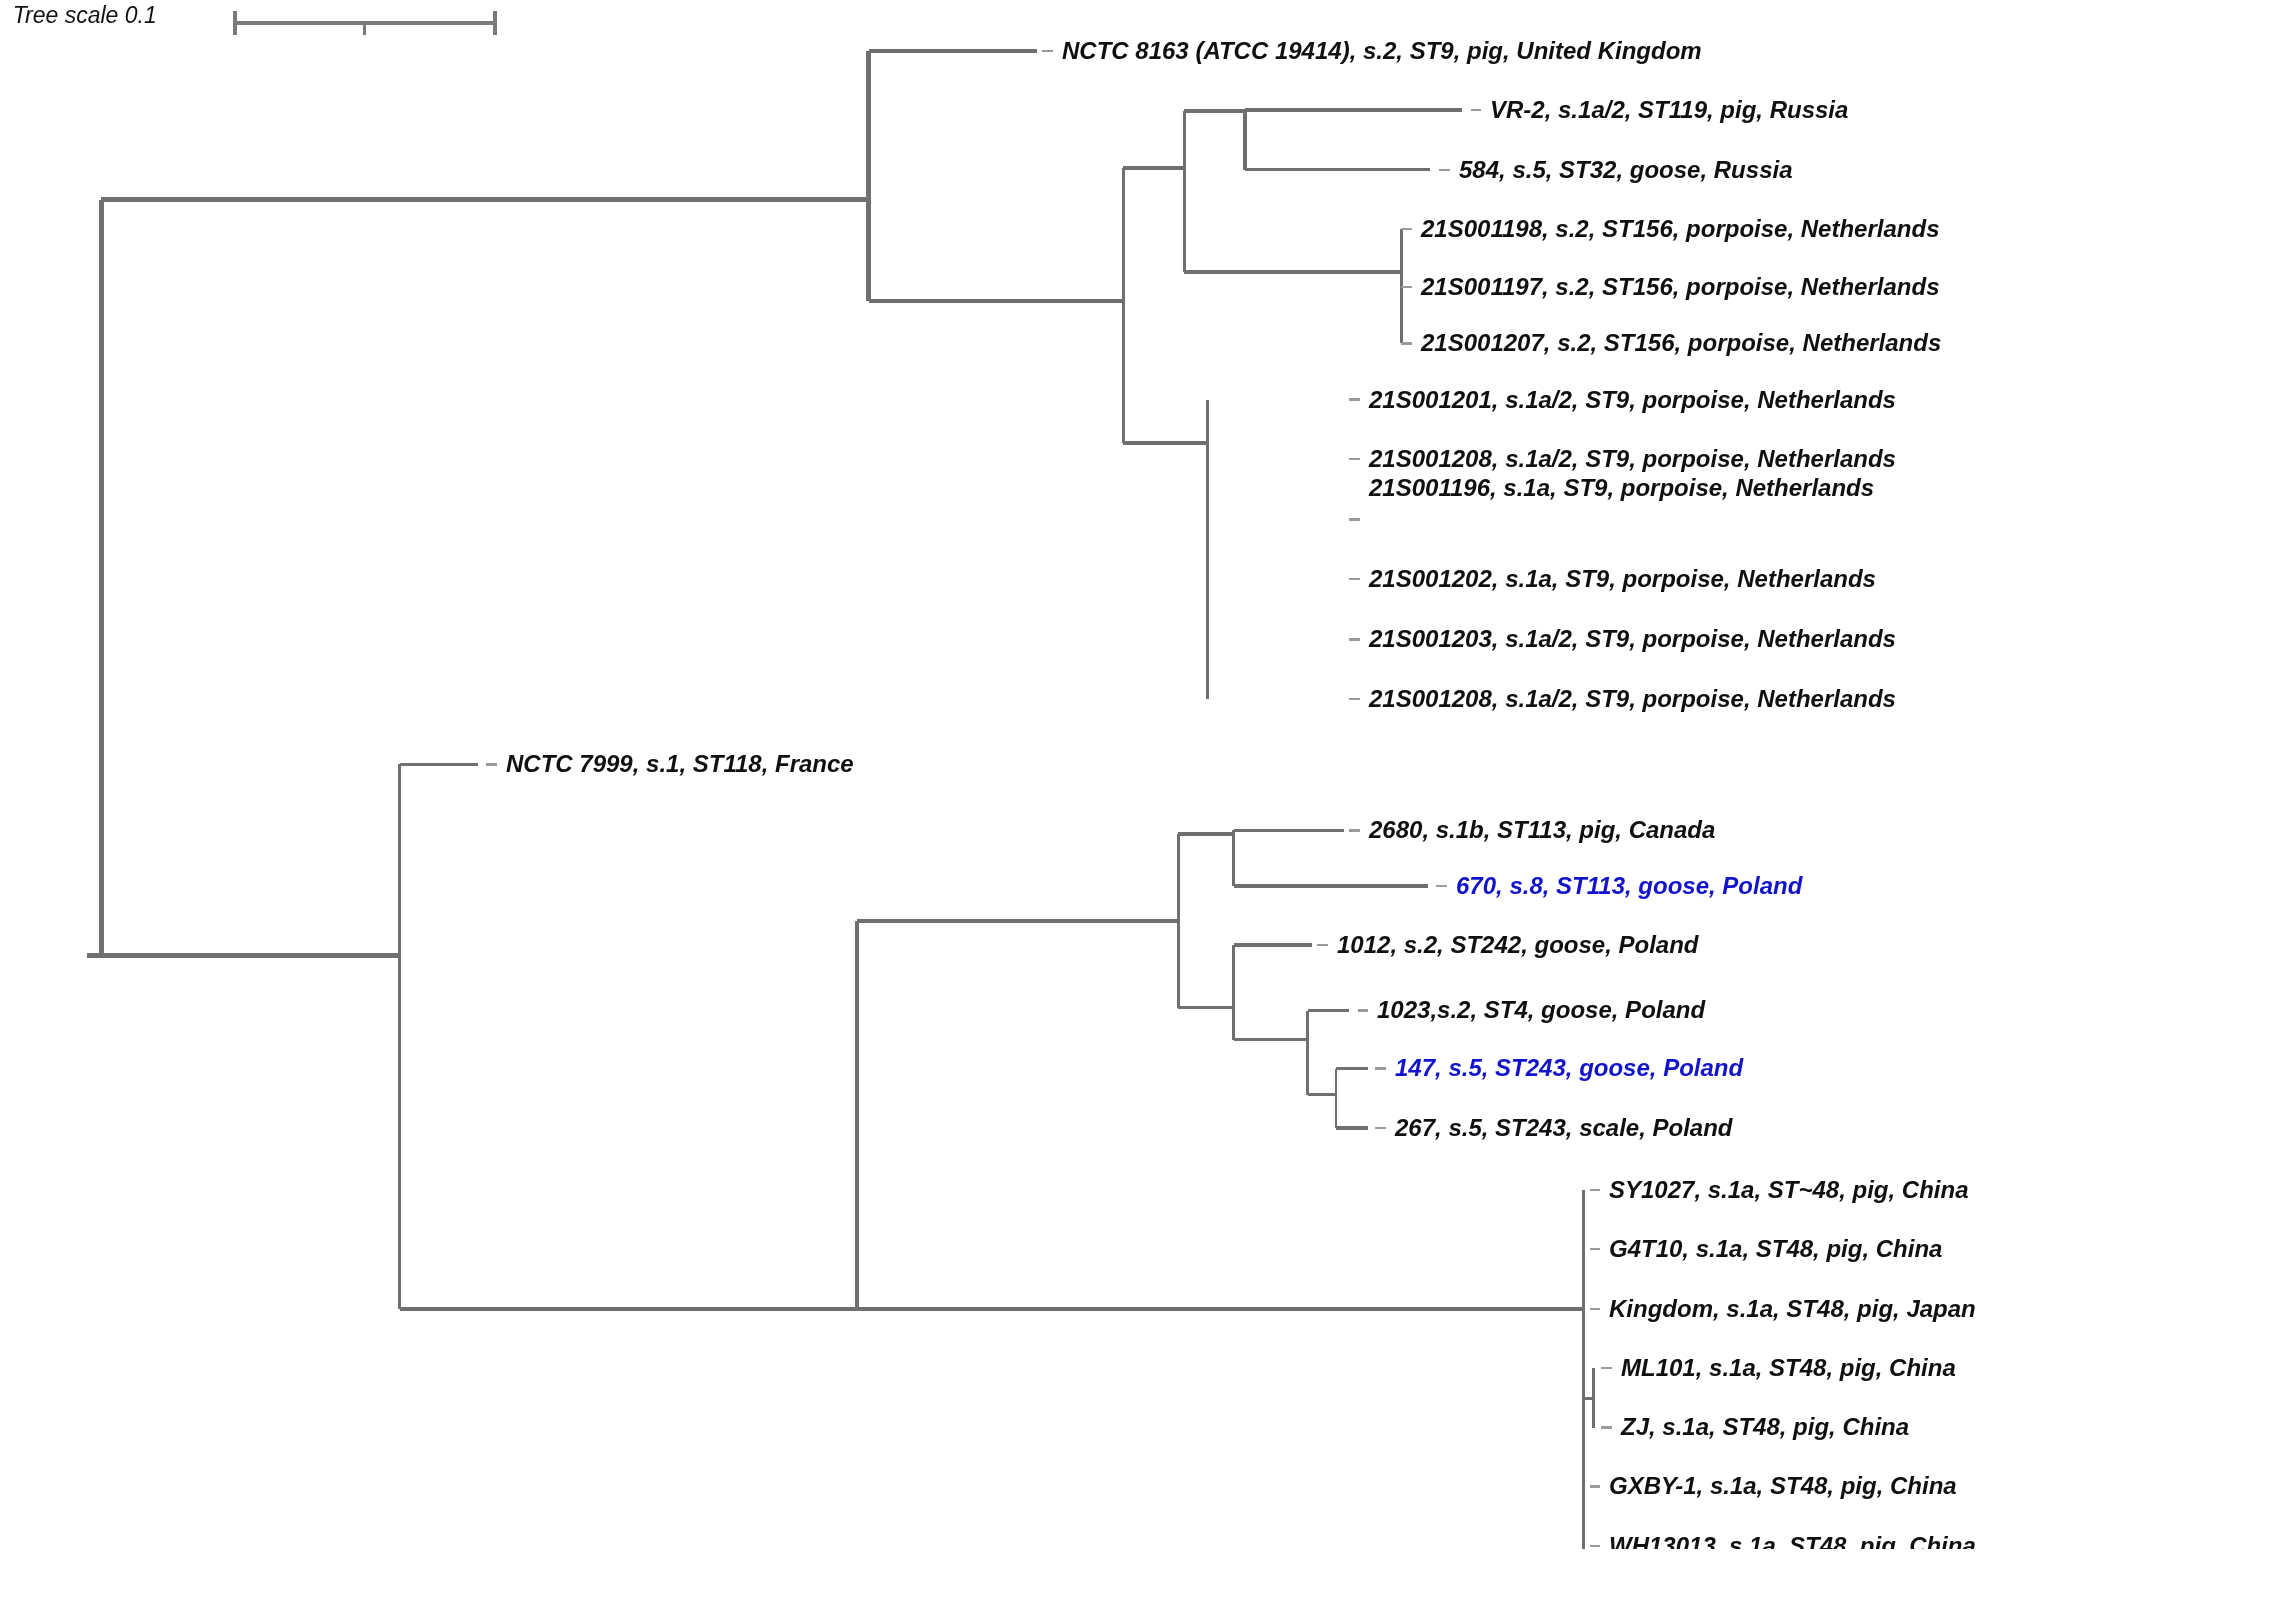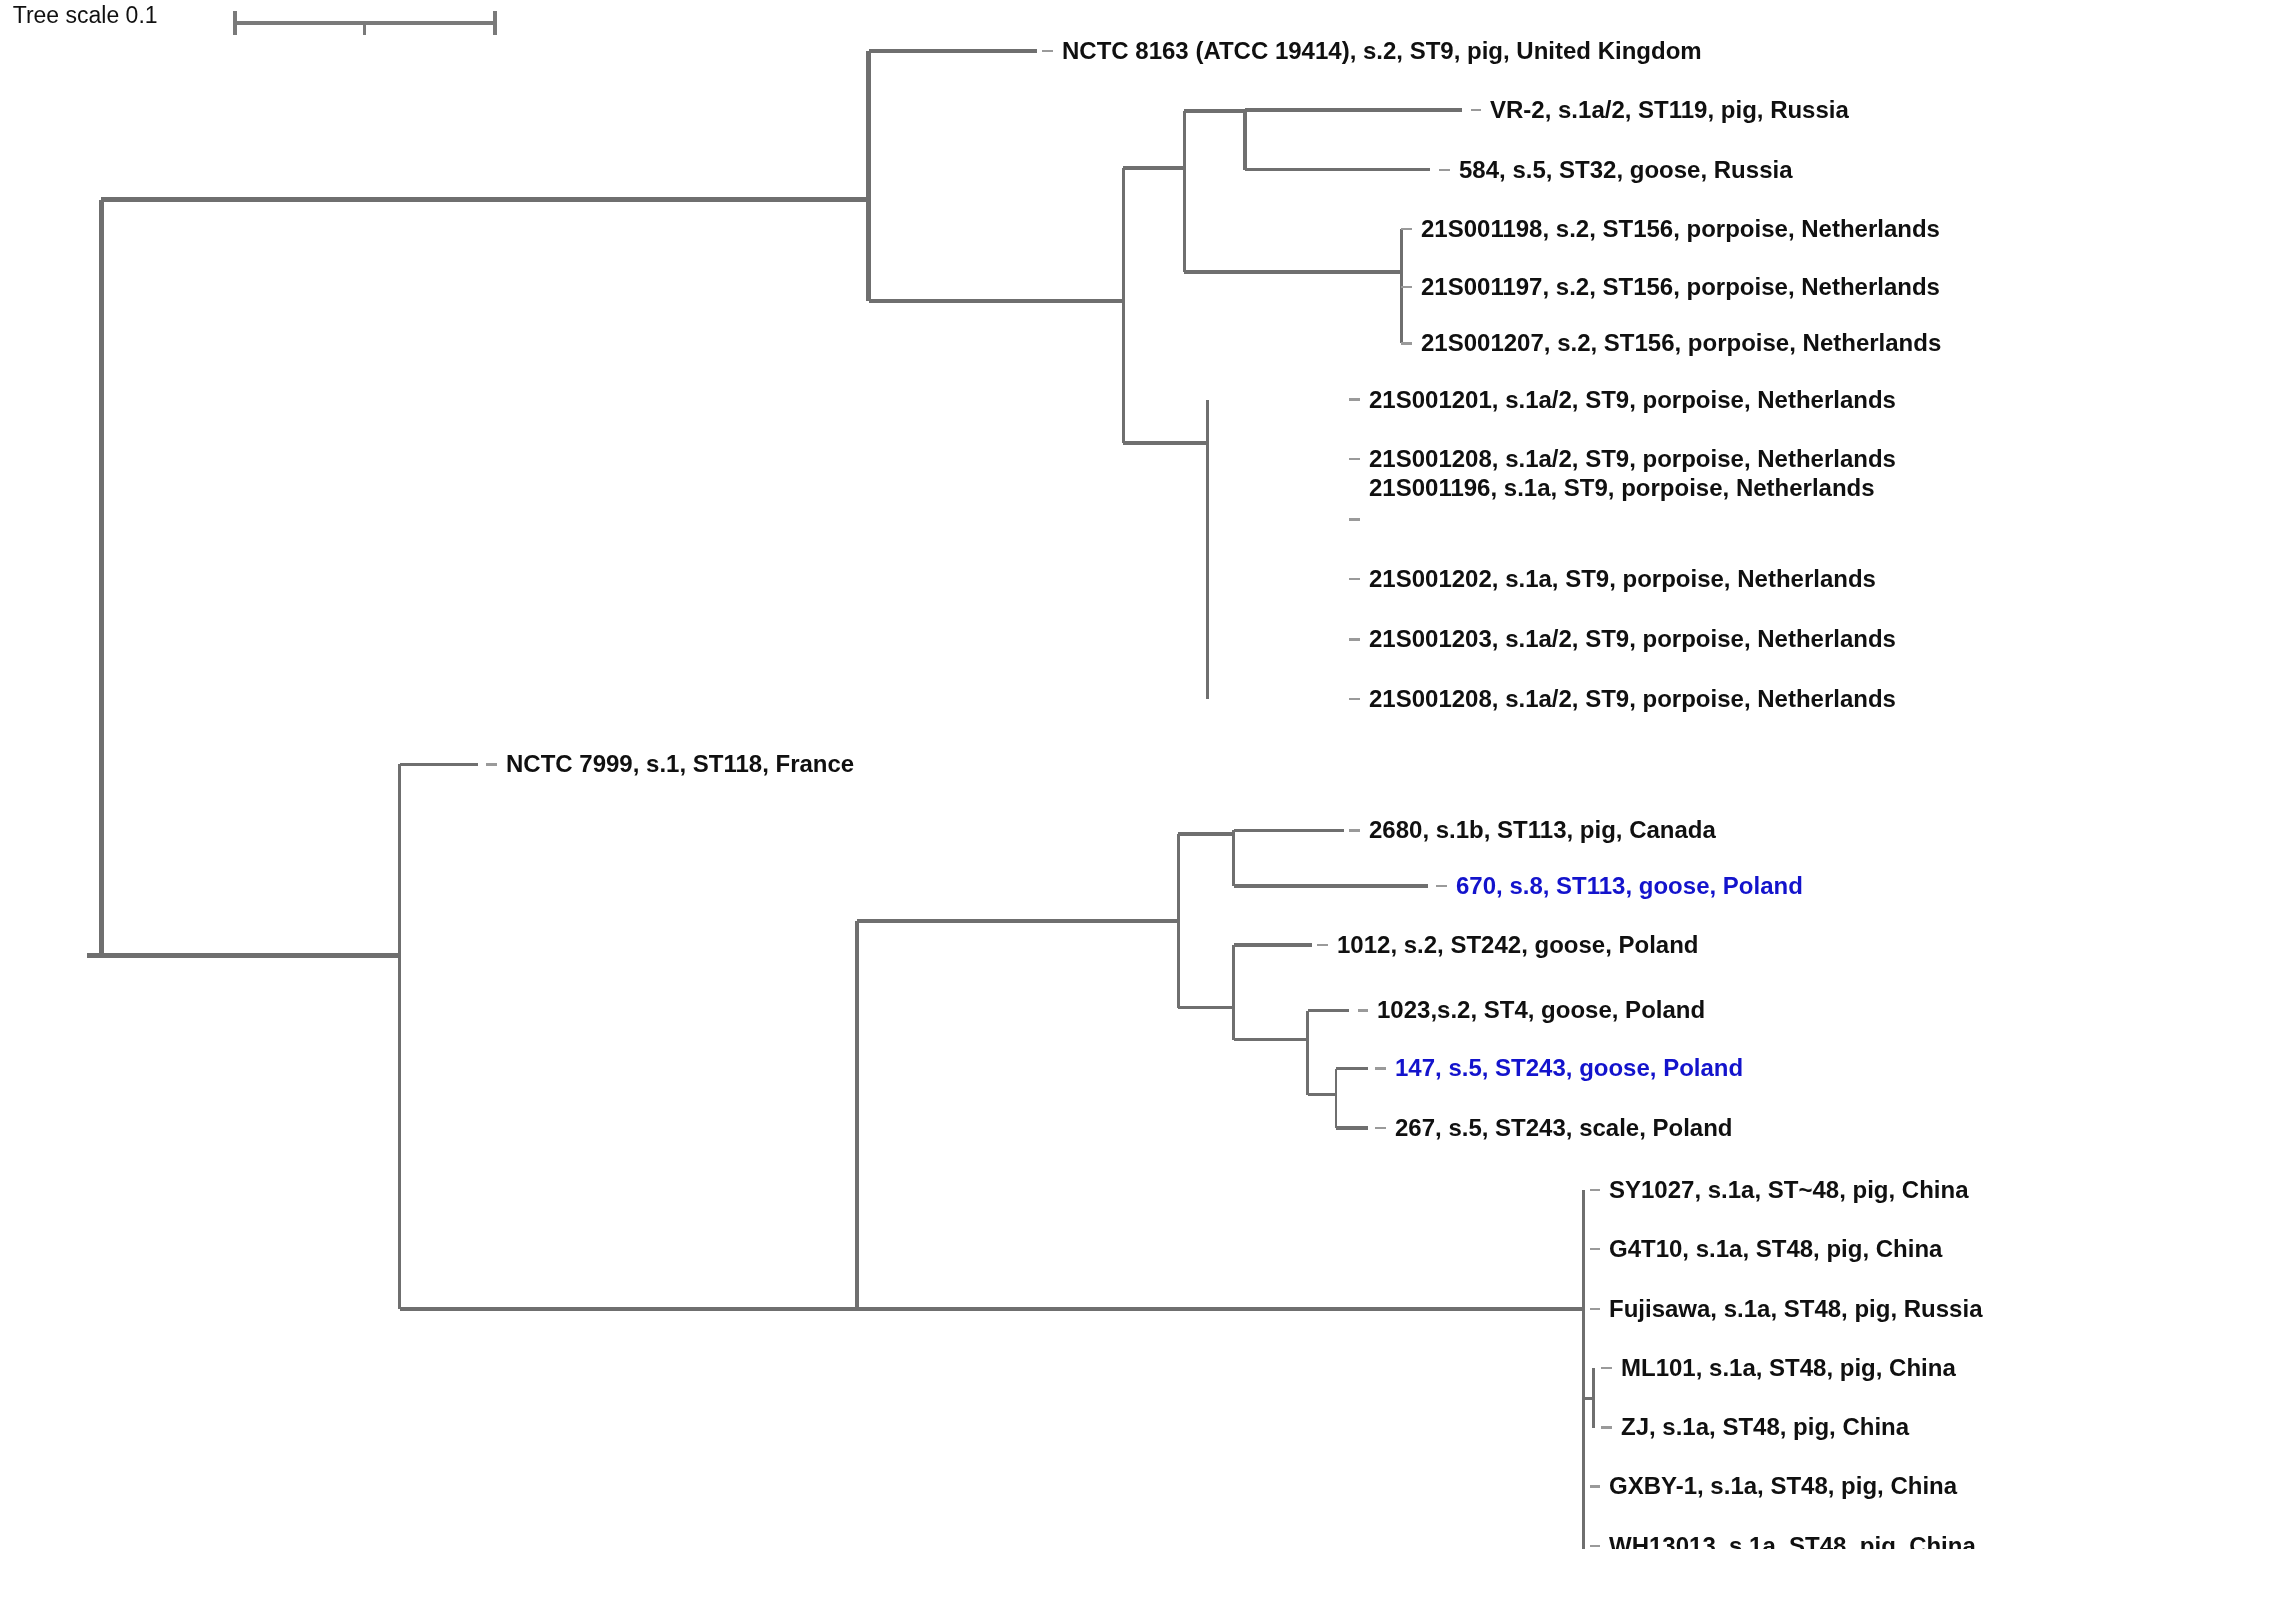--- a/index.html
+++ b/index.html
@@ -1,17 +1,17 @@
 <!DOCTYPE html>
 <html style="font-size:9.3px"><head>
 <meta charset="utf-8">
 <style>
   html,body{margin:0;padding:0;background:#ffffff;}
   #root{position:relative;width:2273px;height:1549px;background:#ffffff;
-        font-family:"Liberation Sans", sans-serif;overflow:hidden;}
+        font-family:"Liberation Sans", sans-serif;overflow:hidden;font-style:italic;}
   #tree{position:absolute;left:0;top:0;width:2273px;height:1621px;}
   .scale-label{position:absolute;left:12.7px;top:2.3px;font-size:23px;color:#111;
                letter-spacing:0px;white-space:nowrap;}
   .tip-label{position:absolute;font-size:24px;font-weight:bold;color:#101010;
              white-space:nowrap;line-height:1;transform:translateY(-50%);}
   .tip-label.hl{color:#1313cc;}
 </style>
 </head>
 <body>
 
@@ -116,21 +116,21 @@
       <div class="tip-label" style="left: 1369px; top: 699px;">21S001208, s.1a/2, ST9, porpoise, Netherlands</div>
       <div class="tip-label" style="left: 506px; top: 764px;">NCTC 7999, s.1, ST118, France</div>
       <div class="tip-label" style="left: 1369px; top: 830px;">2680, s.1b, ST113, pig, Canada</div>
       <div class="tip-label hl" style="left: 1456px; top: 886px;">670, s.8, ST113, goose, Poland</div>
       <div class="tip-label" style="left: 1337px; top: 945px;">1012, s.2, ST242, goose, Poland</div>
       <div class="tip-label" style="left: 1377px; top: 1010px;">1023,s.2, ST4, goose, Poland</div>
       <div class="tip-label hl" style="left: 1395px; top: 1068px;">147, s.5, ST243, goose, Poland</div>
       <div class="tip-label" style="left: 1395px; top: 1128px;">267, s.5, ST243, scale, Poland</div>
       <div class="tip-label" style="left: 1609px; top: 1190px;">SY1027, s.1a, ST~48, pig, China</div>
       <div class="tip-label" style="left: 1609px; top: 1249px;">G4T10, s.1a, ST48, pig, China</div>
-      <div class="tip-label" style="left: 1609px; top: 1309px;">Fujisawa, s.1a, ST48, pig, Russia</div>
+      <div class="tip-label" style="left: 1609px; top: 1309px;">Kingdom, s.1a, ST48, pig, Japan</div>
       <div class="tip-label" style="left: 1621px; top: 1368px;">ML101, s.1a, ST48, pig, China</div>
       <div class="tip-label" style="left: 1621px; top: 1427px;">ZJ, s.1a, ST48, pig, China</div>
       <div class="tip-label" style="left: 1609px; top: 1486px;">GXBY-1, s.1a, ST48, pig, China</div>
       <div class="tip-label" style="left: 1609px; top: 1546px;">WH13013, s.1a, ST48, pig, China</div>
       <div class="tip-label" style="left: 1609px; top: 1605px;">SE-38, s.1a, ST48, pig, China</div>
     </div>
 
 </div>
 
 

